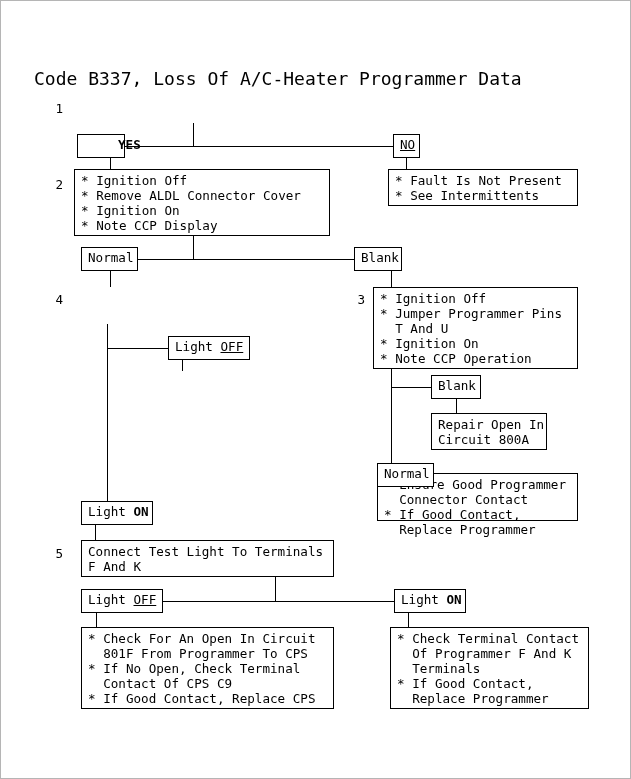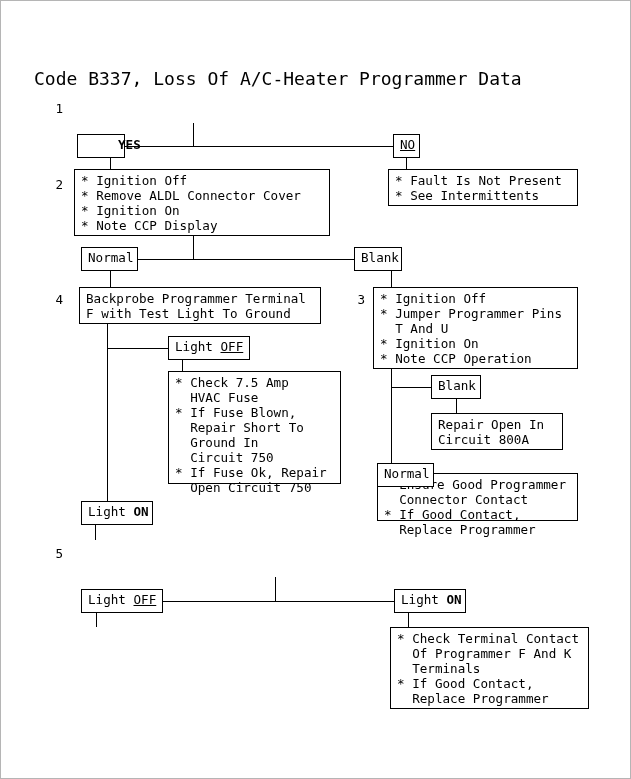--- a/index.html
+++ b/index.html
@@ -104,83 +104,80 @@
   <div class="ln h" style="left:109px; top:258px; width:281px;"></div>
 
   <div class="tag" style="left:80px; top:246px; width:57px; height:24px;">Normal</div>
 
   <div class="tag" style="left:353px; top:246px; width:48px; height:24px;">Blank</div>
 
   <div class="ln v" style="left:109px; top:270px; height:16px;"></div>
   <div class="ln v" style="left:390px; top:270px; height:16px;"></div>
 
   <div class="stepnum" style="left:40px; top:291px; width:22px;">4</div>
-  <div class="node" style="left:78px; top:286px; width:242px; height:37px;">Backprobe Programmer Terminal
-F with Test Light To Ground</div>
 
   <div class="stepnum" style="left:348px; top:291px; width:16px;">3</div>
   <div class="node" style="left:372px; top:286px; width:205px; height:82px;">* Ignition Off
 * Jumper Programmer Pins
   T And U
 * Ignition On
 * Note CCP Operation</div>
 
   <div class="ln v" style="left:106px; top:323px; height:185px;"></div>
 
   <div class="ln h" style="left:106px; top:347px; width:61px;"></div>
 
   <div class="tag" style="left:167px; top:335px; width:82px; height:24px;"><span>Light </span><u>OFF</u></div>
 
   <div class="ln v" style="left:181px; top:359px; height:11px;"></div>
 
-  <div class="node" style="left:167px; top:370px; width:173px; height:113px;">* Check 7.5 Amp
-  HVAC Fuse
-* If Fuse Blown,
-  Repair Short To
-  Ground In
-  Circuit 750
-* If Fuse Ok, Repair
-  Open Circuit 750</div>
 
   <div class="ln v" style="left:390px; top:368px; height:102px;"></div>
 
   <div class="ln h" style="left:390px; top:386px; width:40px;"></div>
 
   <div class="tag" style="left:430px; top:374px; width:50px; height:24px;">Blank</div>
 
   <div class="ln v" style="left:455px; top:398px; height:14px;"></div>
 
-  <div class="node" style="left:430px; top:412px; width:132px; height:37px;">Repair Open In
+  <div class="node" style="left:430px; top:412px; width:116px; height:37px;">Repair Open In
 Circuit 800A</div>
 
   <div class="tag" style="left:376px; top:462px; width:57px; height:24px;">Normal</div>
 
   <div class="ln v" style="left:390px; top:486px; height:14px;"></div>
 
   <div class="node" style="left:376px; top:472px; width:201px; height:48px;">* Ensure Good Programmer
   Connector Contact
 * If Good Contact,
   Replace Programmer</div>
 
   <div class="tag" style="left:80px; top:500px; width:72px; height:24px;"><span>Light </span><b>ON</b></div>
 
   <div class="ln v" style="left:94px; top:524px; height:15px;"></div>
 
   <div class="stepnum" style="left:40px; top:545px; width:22px;">5</div>
+  <div class="node" style="left:80px; top:539px; width:253px; height:37px;">Connect Test Light To Terminals
+F And K</div>
 
   <div class="ln v" style="left:274px; top:576px; height:24px;"></div>
   <div class="ln h" style="left:95px; top:600px; width:338px;"></div>
 
   <div class="tag" style="left:80px; top:588px; width:82px; height:24px;"><span>Light </span><u>OFF</u></div>
 
   <div class="tag" style="left:393px; top:588px; width:72px; height:24px;"><span>Light </span><b>ON</b></div>
 
   <div class="ln v" style="left:95px; top:612px; height:14px;"></div>
   <div class="ln v" style="left:407px; top:612px; height:14px;"></div>
 
+  <div class="node" style="left:80px; top:626px; width:253px; height:82px;">* Check For An Open In Circuit
+  801F From Programmer To CPS
+* If No Open, Check Terminal
+  Contact Of CPS C9
+* If Good Contact, Replace CPS</div>
 
   <div class="node" style="left:389px; top:626px; width:199px; height:82px;">* Check Terminal Contact
   Of Programmer F And K
   Terminals
 * If Good Contact,
   Replace Programmer</div>
 
 </div>
 
 </body></html>

